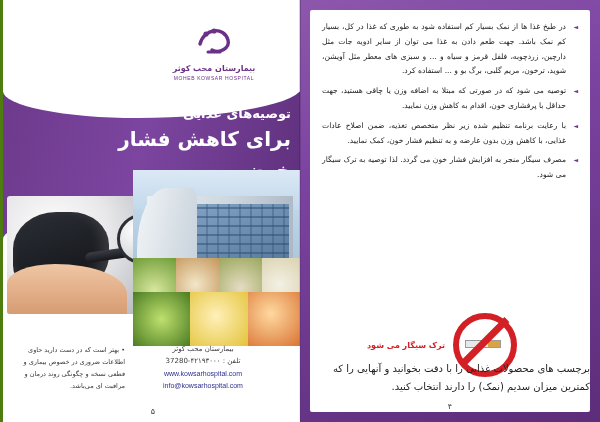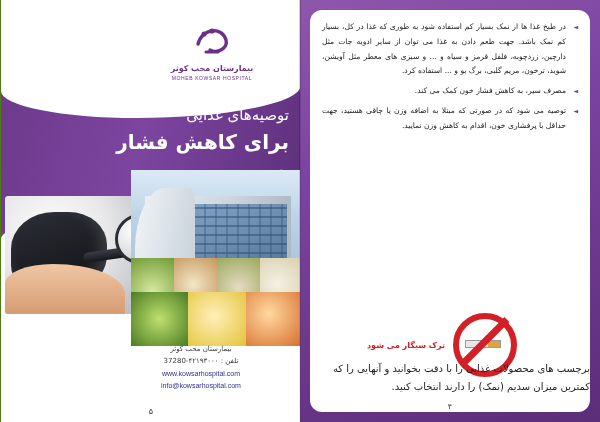--- a/index.html
+++ b/index.html
@@ -13,21 +13,21 @@
     position:relative;
     width:600px;height:422px;
     background:#f2f2f2;
     box-sizing:border-box;
   }
 
   
   .left-page{
     position:absolute;left:0;top:0;width:300px;height:422px;
     background:#ffffff;
-    border-left:1px solid #4d7c0f;
+    border-left:3px solid #4d7c0f;
     overflow:hidden;
   }
   
   .swoosh-a{
     position:absolute;left:-40px;top:-80px;width:330px;height:230px;
     background:radial-gradient(ellipse at 70% 90%, #7a3f96 0%, #6c3688 42%, rgba(108,54,136,0) 60%);
     transform:rotate(-8deg);
     opacity:.95;
   }
   .swoosh-b{
@@ -62,21 +62,21 @@
   }
   .logo-en{
     font-size:5px;color:#6b3189;letter-spacing:.6px;margin-top:2px;
     font-family:"Liberation Sans",sans-serif;
   }
 
   .headline{
     position:absolute;right:12px;top:104px;width:180px;text-align:right;
     color:#ffffff;line-height:1.55;
   }
-  .headline .l1{font-size:15px;font-weight:normal;display:block;}
+  .headline .l1{font-size:13px;font-weight:bold;display:block;}
   .headline .l2{font-size:20px;font-weight:bold;display:block;}
 
   
   .photo-cuff{
     position:absolute;left:4px;top:196px;width:168px;height:118px;
     background:
       radial-gradient(circle at 28% 32%, #ffffff 0%, #e8e8ea 38%, #cfd0d4 60%, #9fa2aa 100%);
     border-radius:3px;
     overflow:hidden;
   }
@@ -173,21 +173,21 @@
   }
 
   
   .right-page{
     position:absolute;right:0;top:0;width:300px;height:422px;
     background:linear-gradient(160deg,#8d57ac 0%,#7b43a0 35%,#5c2d79 100%);
     overflow:hidden;
   }
   .right-inner{
     position:absolute;left:10px;top:10px;right:10px;bottom:10px;
-    background:#ffffff;border-radius:12px;
+    background:#ffffff;border-radius:2px;
     padding:10px 12px 8px 12px;
     box-sizing:border-box;
   }
   .bullets{
     font-size:7.6px;line-height:1.95;color:#222222;text-align:justify;
     direction:rtl;
   }
   .bullet{
     position:relative;padding-right:12px;margin-bottom:5px;
   }
@@ -277,39 +277,41 @@
       <div class="food-cell f3"></div>
       <div class="food-cell f4"></div>
     </div>
     <div class="food-strip2">
       <div class="food-cell g1"></div>
       <div class="food-cell g2"></div>
       <div class="food-cell g3"></div>
     </div>
 
     <div class="footer-left">
+      <div class="note-left">• بهتر است كه در دست داريد حاوى اطلاعات ضرورى در خصوص بيمارى و قطعى نسخه و چگونگى روند درمان و مراقبت اى مى‌باشد.</div>
 
       <div class="contact">
         <span class="line">بیمارستان محب کوثر</span>
         <span class="line">تلفن : ۴۲۱۹۳۰۰۰-37280</span>
         <span class="web">www.kowsarhospital.com</span>
         <span class="web">info@kowsarhospital.com</span>
       </div>
 
       <div class="page-num-left">۵</div>
     </div>
   </div>
 
   <div class="right-page">
     <div class="right-inner">
 
       <div class="bullets">
         <div class="bullet">در طبخ غذا ها از نمک بسیار کم استفاده شود به طوری که غذا در کل، بسیار کم نمک باشد. جهت طعم دادن به غذا می توان از سایر ادویه جات مثل دارچین، زردچوبه، فلفل قرمز و سیاه و ... و سبزی های معطر مثل آویشن، شوید، ترخون، مریم گلبی، برگ بو و ... استفاده کرد.</div>
-        <div class="bullet">مصرف سیر، به کاهش فشار خون کمک می کند.</div>
         <div class="bullet">توصیه می شود که در صورتی که مبتلا به اضافه وزن یا چاقی هستید، جهت حداقل با پرفشاری خون، اقدام به کاهش وزن نمایید.</div>
+        <div class="bullet">با رعایت برنامه تنظیم شده زیر نظر متخصص تغذیه، ضمن اصلاح عادات غذایی، با کاهش وزن بدون عارضه و به تنظیم فشار خون، کمک نمایید.</div>
+        <div class="bullet">مصرف سیگار منجر به افزایش فشار خون می گردد. لذا توصیه به ترک سیگار می شود.</div>
       </div>
 
       <div class="no-smoking">
         <div class="ns-wrap">
           <div class="ns-sign">
             <div class="ns-cig"></div>
             <div class="ns-bar"></div>
           </div>
           <div class="ns-text">ترک سیگار می شود</div>
         </div>

